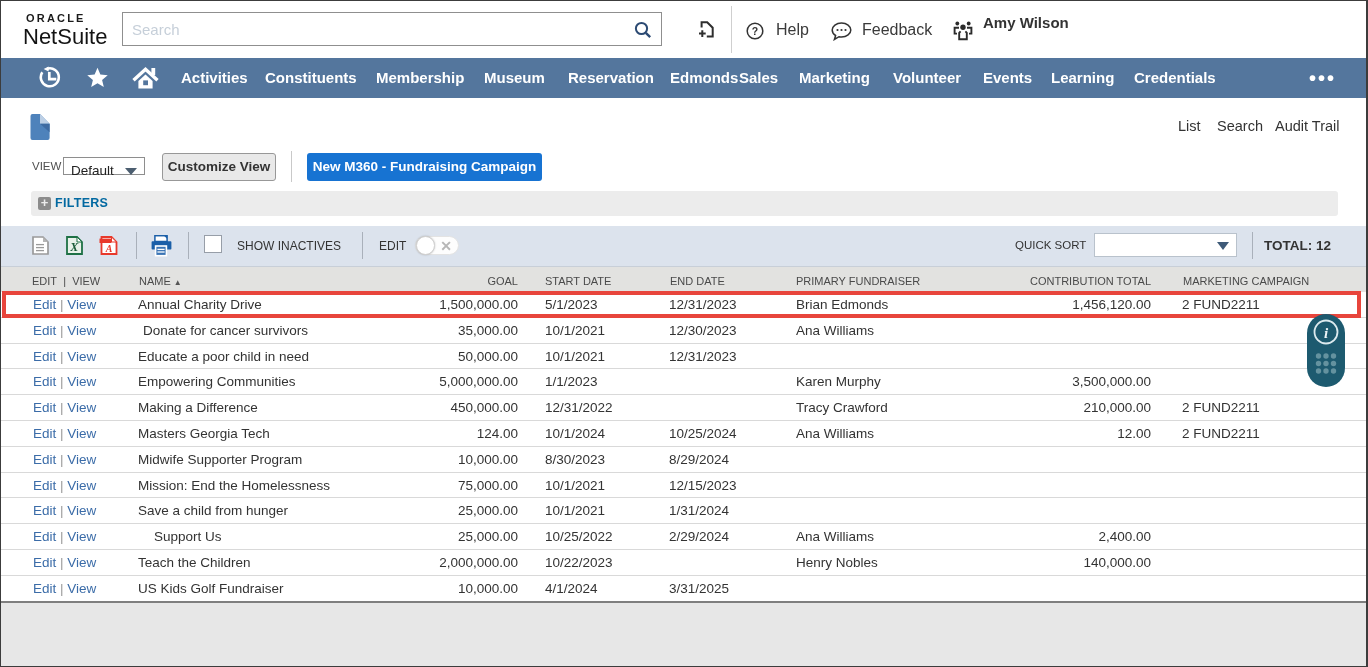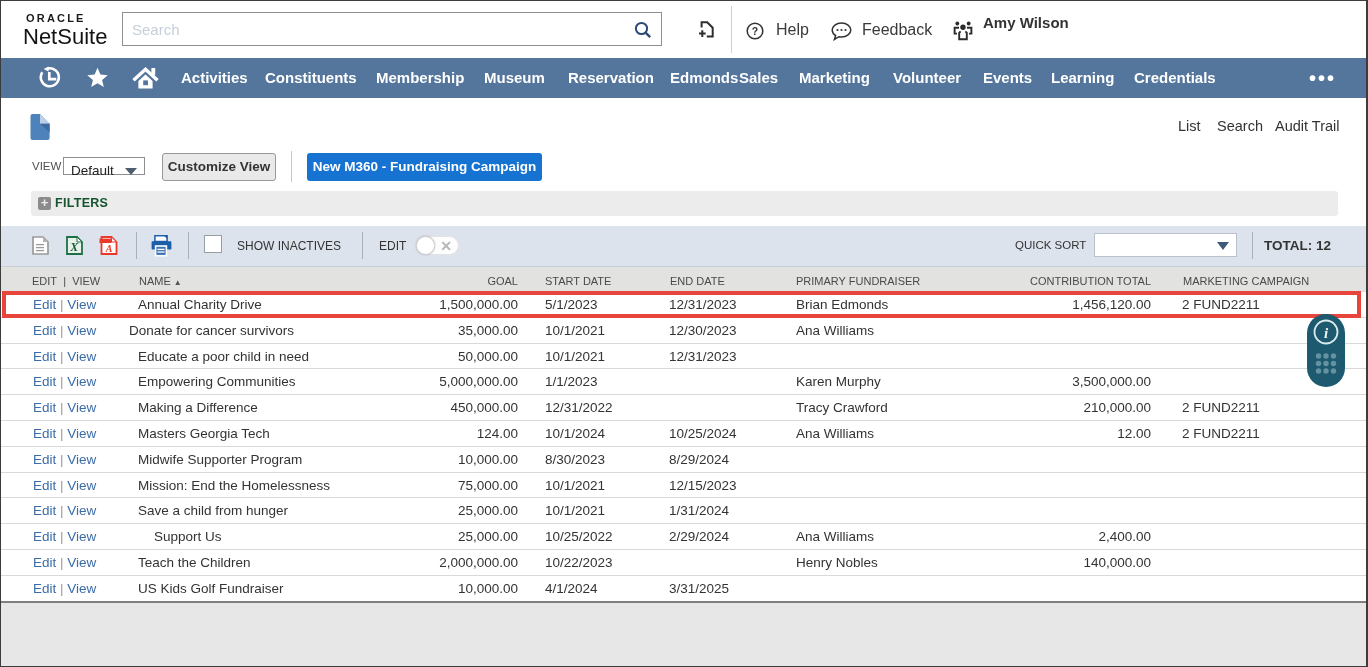--- a/index.html
+++ b/index.html
@@ -41,21 +41,21 @@
   #viewdd { position:absolute; left:62px; top:156px; width:82px; height:18px; border:1px solid #8e8e8e; background:#fff; }
   #viewdd .t { position:absolute; left:7px; top:5px; font-size:13.5px; color:#222; }
   #viewdd .caret { position:absolute; right:7px; top:10px; width:0; height:0; border-left:6px solid transparent; border-right:6px solid transparent; border-top:7px solid #4c5e70; }
   #custbtn { position:absolute; left:161px; top:152px; width:114px; height:28px; background:#e9e9e9; border:1px solid #989898; border-radius:3px; font-size:13.5px; font-weight:bold; color:#333; text-align:center; line-height:26px; }
   #cdiv { position:absolute; left:290px; top:150px; width:1px; height:31px; background:#c9c9c9; }
   #newbtn { position:absolute; left:306px; top:152px; width:235px; height:28px; background:#1773d2; border-radius:3px; font-size:13.5px; font-weight:bold; color:#fff; text-align:center; line-height:28px; }
 
   
   #filters { position:absolute; left:30px; top:190px; width:1307px; height:25px; background:#ececec; border-radius:3px; }
   #filters .plus { position:absolute; left:7px; top:6px; width:13px; height:13px; background:#8b8b8b; border-radius:2px; color:#ececec; font-size:13px; font-weight:bold; text-align:center; line-height:12px; }
-  #filters .lbl { position:absolute; left:24px; top:5px; font-size:12.5px; font-weight:bold; color:#14532d; letter-spacing:0.3px; }
+  #filters .lbl { position:absolute; left:24px; top:5px; font-size:12.5px; font-weight:bold; color:#0369a1; letter-spacing:0.3px; }
 
   
   #toolbar { position:absolute; left:0; top:225px; width:100%; height:40px; background:#dce3ed; }
   .tdiv { position:absolute; top:6px; width:1px; height:27px; background:#a9b0ba; }
   #toolbar .lbl { position:absolute; font-size:12px; color:#333; top:13px; }
   #checkbox { position:absolute; left:203px; top:9px; width:18px; height:18px; background:#fff; border:1px solid #979ea8; }
   #toggle { position:absolute; left:414px; top:10px; width:44px; height:19px; background:#fdfdfd; border:1px solid #e3e3e3; border-radius:10px; }
   #toggle .knob { position:absolute; left:0px; top:-1px; width:19px; height:19px; border-radius:50%; background:#fff; border:1px solid #d0d0d0; box-shadow:0 0 2px rgba(0,0,0,0.25); }
   #toggle .x { position:absolute; right:6px; top:1px; font-size:14px; font-weight:bold; color:#b6b6b6; }
   #qsdd { position:absolute; left:1093px; top:7px; width:143px; height:24px; background:#fff; border:1px solid #b9c2cc; }
@@ -241,21 +241,21 @@
     <div class="c" style="left:137px;">Annual Charity Drive</div>
     <div class="c r" style="left:417px; width:100px;">1,500,000.00</div>
     <div class="c" style="left:544px;">5/1/2023</div>
     <div class="c" style="left:668px;">12/31/2023</div>
     <div class="c" style="left:795px;">Brian Edmonds</div>
     <div class="c r" style="left:1000px; width:150px;">1,456,120.00</div>
     <div class="c" style="left:1181px;">2 FUND2211</div>
   </div>
   <div class="row" style="top:317px; height:26px;">
     <div class="c" style="left:32px;"><span class="lnk">Edit</span> <span class="pipe">|</span> <span class="lnk">View</span></div>
-    <div class="c" style="left:128px;">Donate for cancer survivors</div>
+    <div class="c" style="left:142px;">Donate for cancer survivors</div>
     <div class="c r" style="left:417px; width:100px;">35,000.00</div>
     <div class="c" style="left:544px;">10/1/2021</div>
     <div class="c" style="left:668px;">12/30/2023</div>
     <div class="c" style="left:795px;">Ana Williams</div>
     <div class="c r" style="left:1000px; width:150px;"></div>
     <div class="c" style="left:1181px;"></div>
   </div>
   <div class="row" style="top:343px; height:25px;">
     <div class="c" style="left:32px;"><span class="lnk">Edit</span> <span class="pipe">|</span> <span class="lnk">View</span></div>
     <div class="c" style="left:137px;">Educate a poor child in need</div>

